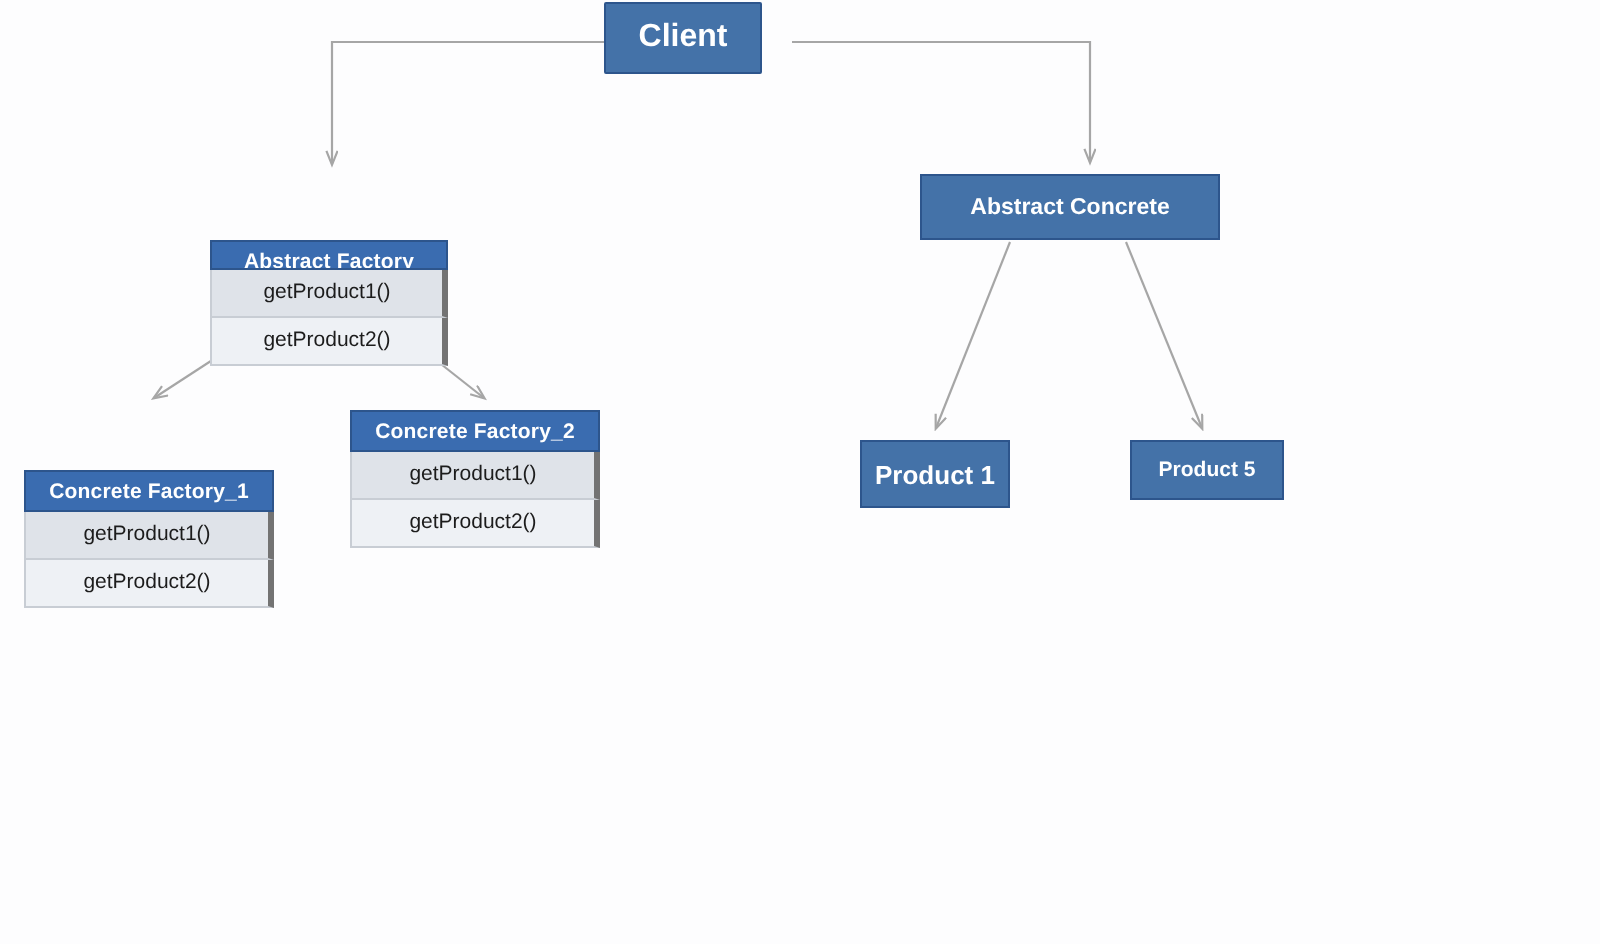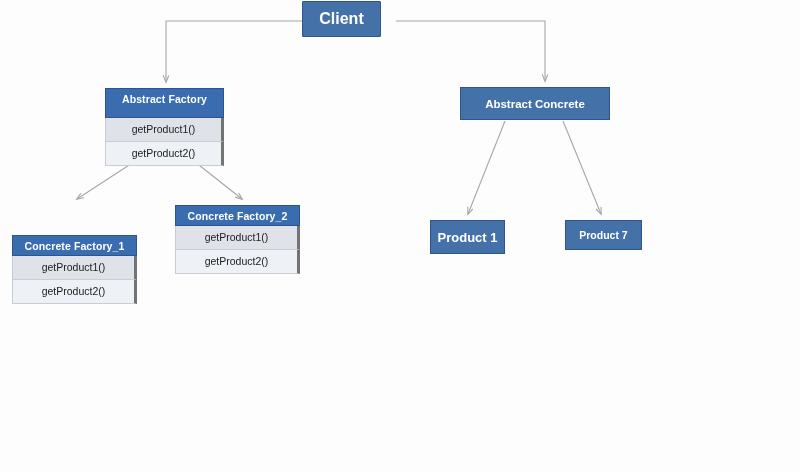--- a/index.html
+++ b/index.html
@@ -88,21 +88,21 @@
   #product1-node {
     left: 430px; top: 220px; width: 75px; height: 34px;
     font-size: 13px;
   }
   #product2-node {
     left: 565px; top: 220px; width: 77px; height: 30px;
     font-size: 10.5px;
   }
 
   #abstract-factory-node { left: 105px; top: 88px; width: 119px; }
-  #abstract-factory-node .hdr { height: 30px; line-height: 20px; font-size: 10.5px; }
+  #abstract-factory-node .hdr { height: 15px; line-height: 20px; font-size: 10.5px; margin-top: 32px; }
   #abstract-factory-node .row { height: 24px; line-height: 23px; font-size: 10.5px; }
 
   #concrete-factory-1-node { left: 12px; top: 205px; width: 125px; }
   #concrete-factory-1-node .hdr { height: 21px; line-height: 20px; font-size: 10.5px; margin-top: 30px; }
   #concrete-factory-1-node .row { height: 24px; line-height: 23px; font-size: 10.5px; }
 
   #concrete-factory-2-node { left: 175px; top: 205px; width: 125px; }
   #concrete-factory-2-node .hdr { height: 21px; line-height: 20px; font-size: 10.5px; }
   #concrete-factory-2-node .row { height: 24px; line-height: 23px; font-size: 10.5px; }
 
@@ -159,16 +159,16 @@
     <div class="row r2">getProduct2()</div>
   </div>
 
   <div class="node" id="concrete-factory-2-node">
     <div class="hdr">Concrete Factory_2</div>
     <div class="row r1">getProduct1()</div>
     <div class="row r2">getProduct2()</div>
   </div>
 
   <div class="solid" id="product1-node">Product 1</div>
-  <div class="solid" id="product2-node">Product 7</div>
+  <div class="solid" id="product2-node">Product 5</div>
 
 
 </div>
 
 </body></html>

